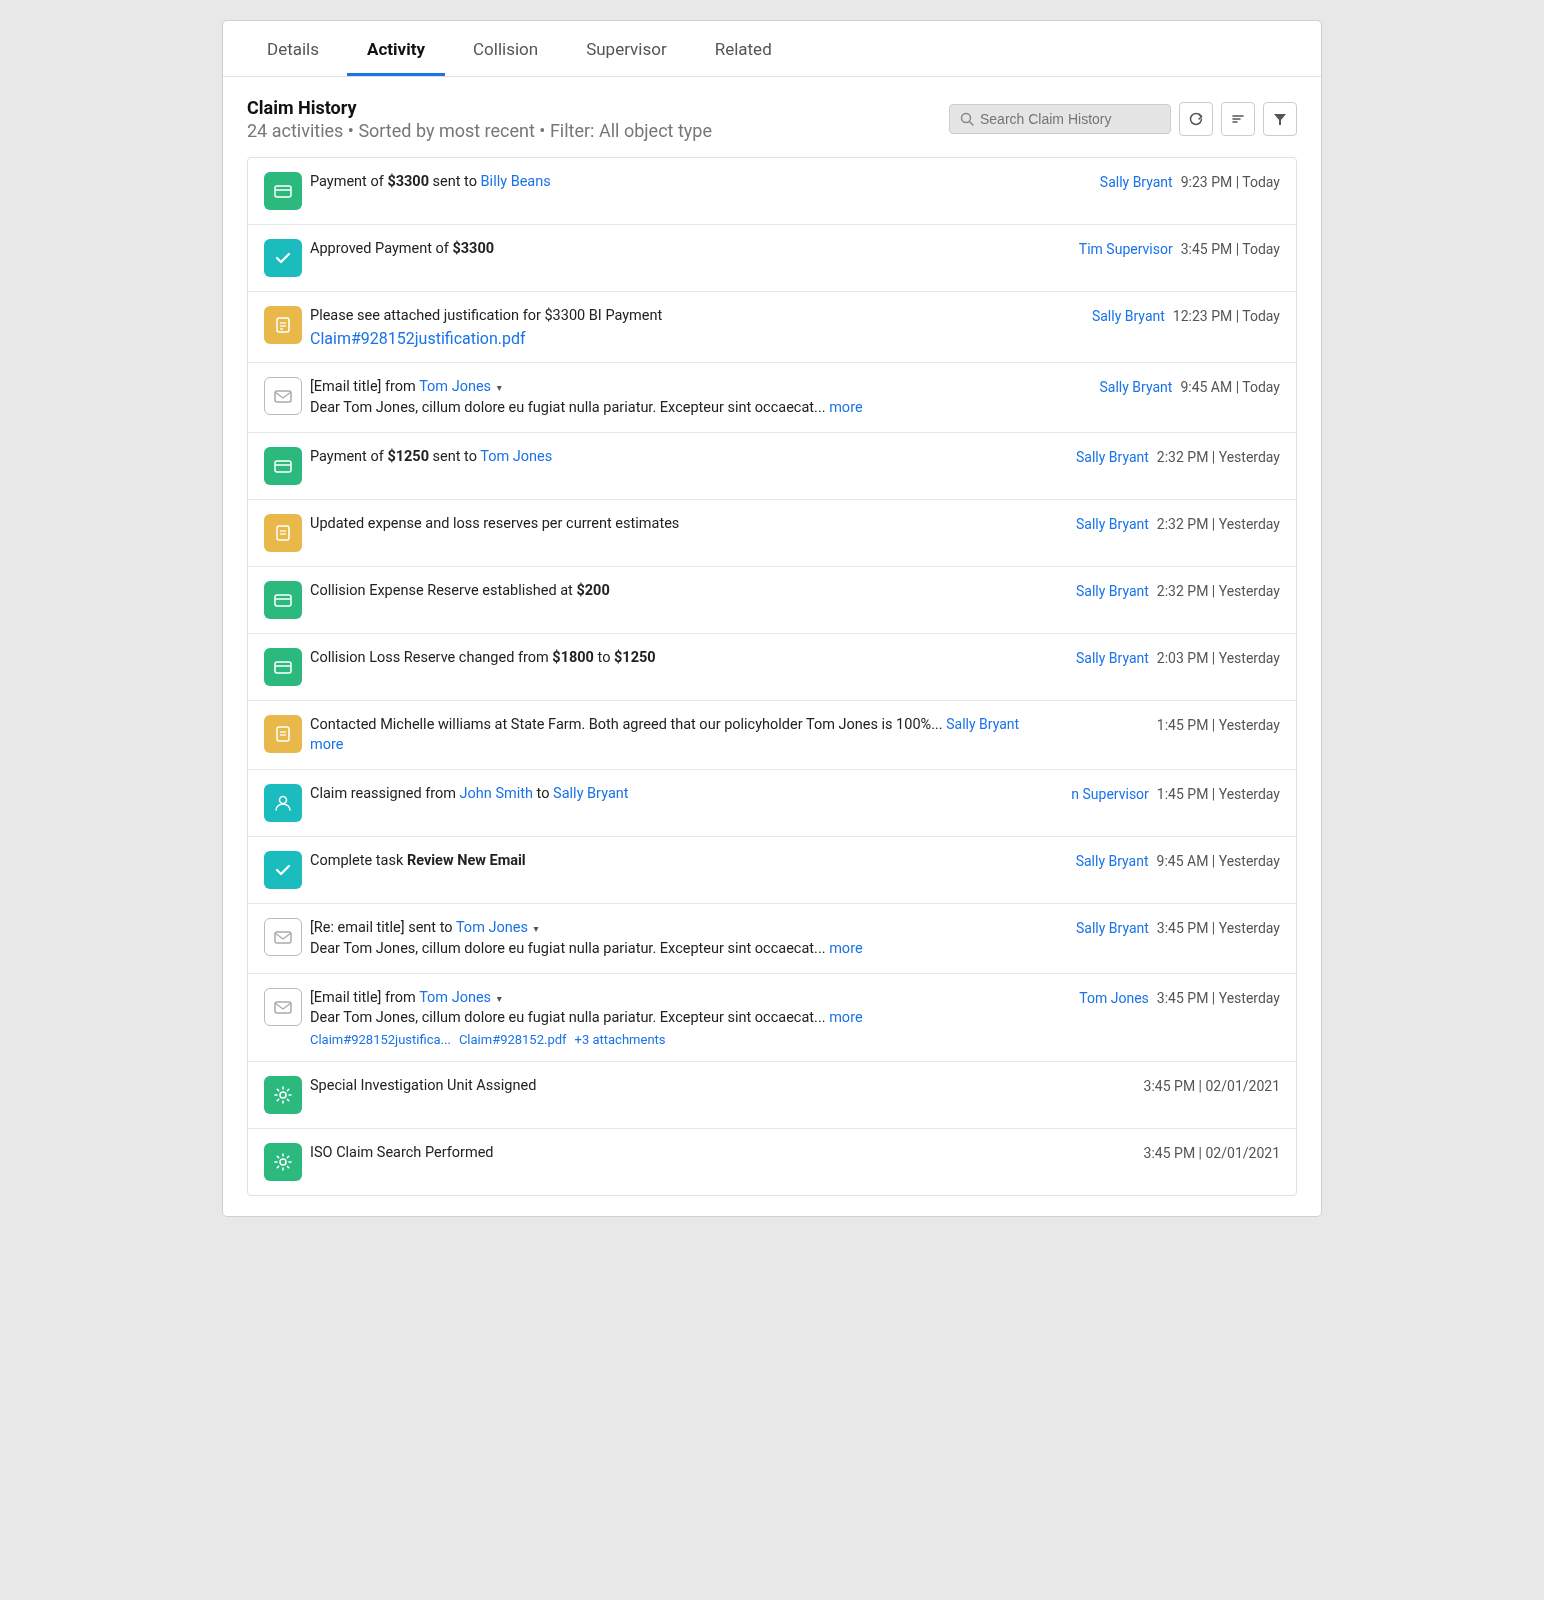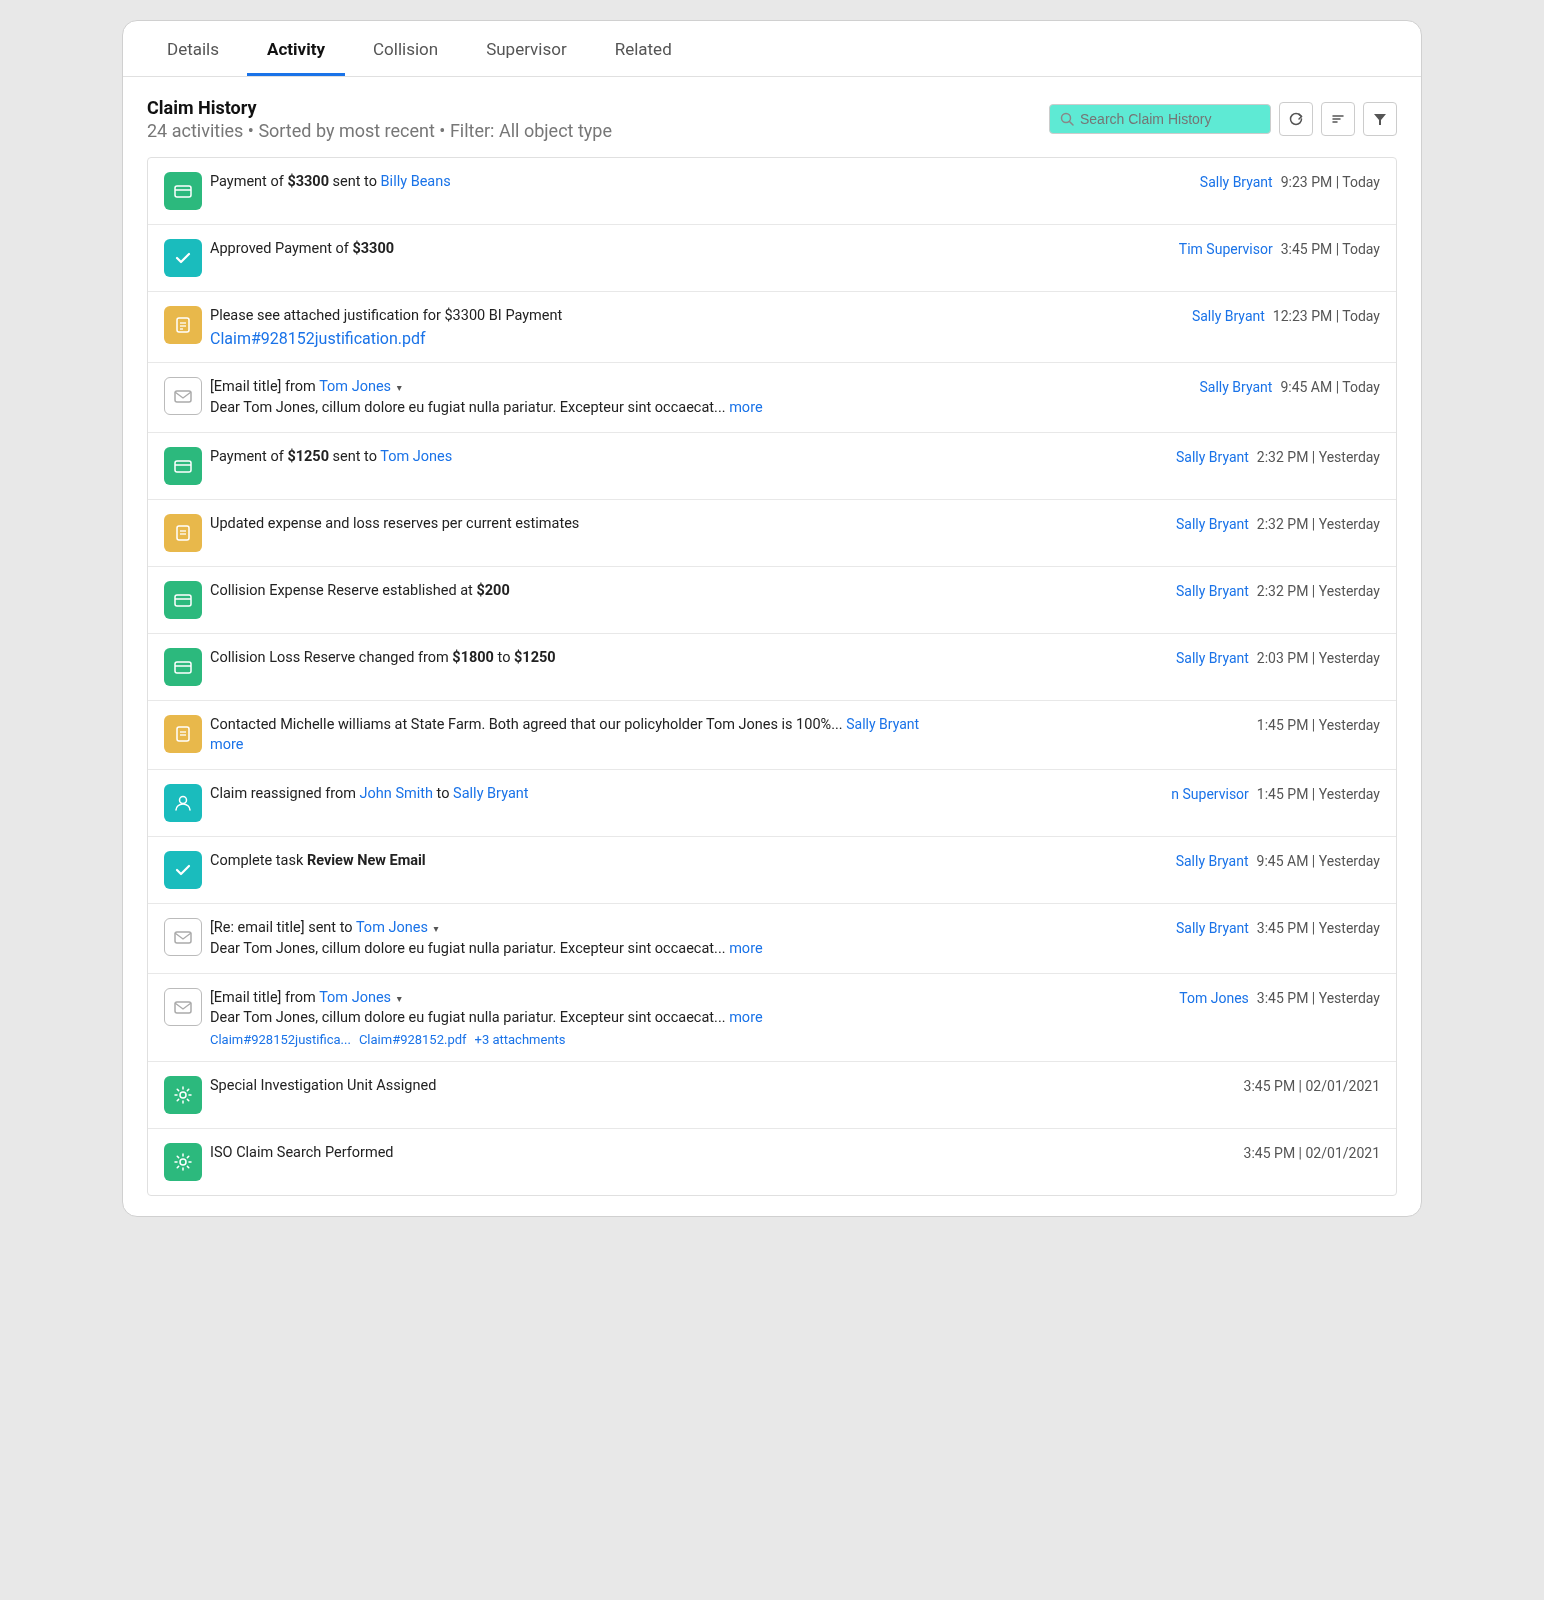--- a/index.html
+++ b/index.html
@@ -8,22 +8,22 @@
       background: #e8e8e8;
       display: flex;
       justify-content: center;
       align-items: flex-start;
       padding: 20px;
       min-height: 100vh;
     }
     .main-card {
       background: #fff;
       border: 1px solid #d0d0d0;
-      border-radius: 15px;
-      width: 1300px;
+      border-radius: 5px;
+      width: 1100px;
       padding: 0;
       overflow: hidden;
     }
     
     .tabs {
       display: flex;
       align-items: center;
       border-bottom: 1px solid #e0e0e0;
       padding: 0 24px;
     }
@@ -66,21 +66,21 @@
       align-items: center;
       gap: 8px;
     }
     .search-box {
       display: flex;
       align-items: center;
       border: 1px solid #ccc;
       border-radius: 4px;
       padding: 6px 10px;
       gap: 6px;
-      background: #5eead4;
+      background: #e5e5e5;
     }
     .search-box input {
       border: none;
       outline: none;
       font-size: 14px;
       color: #777;
       width: 180px;
       background: transparent;
     }
     .icon-btn {

